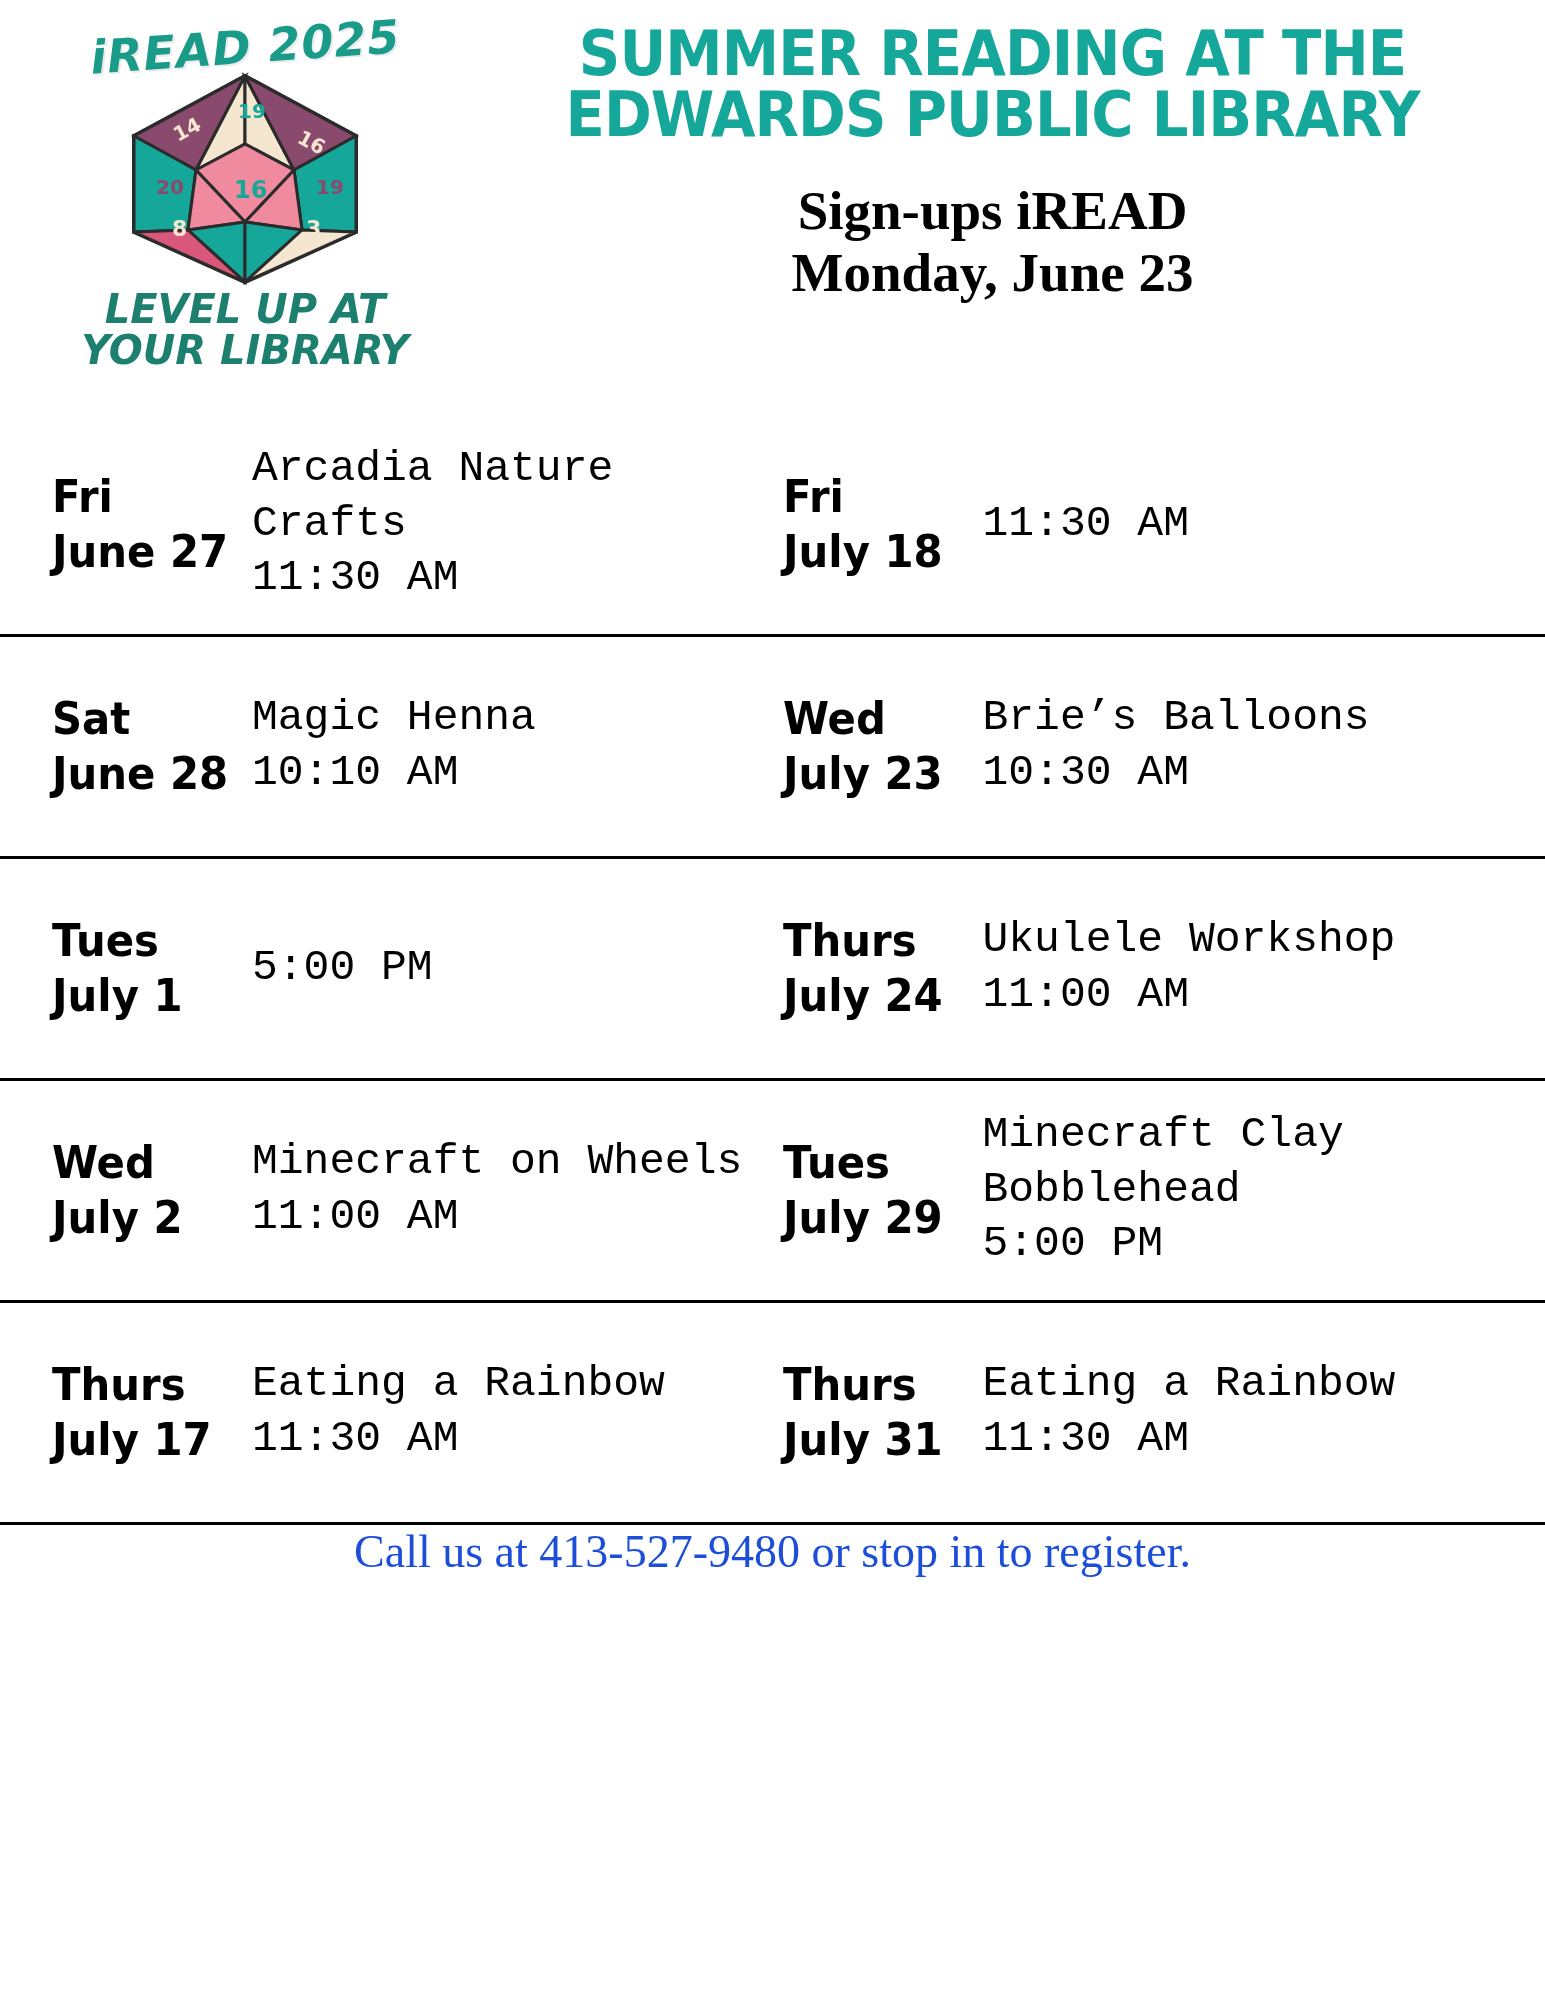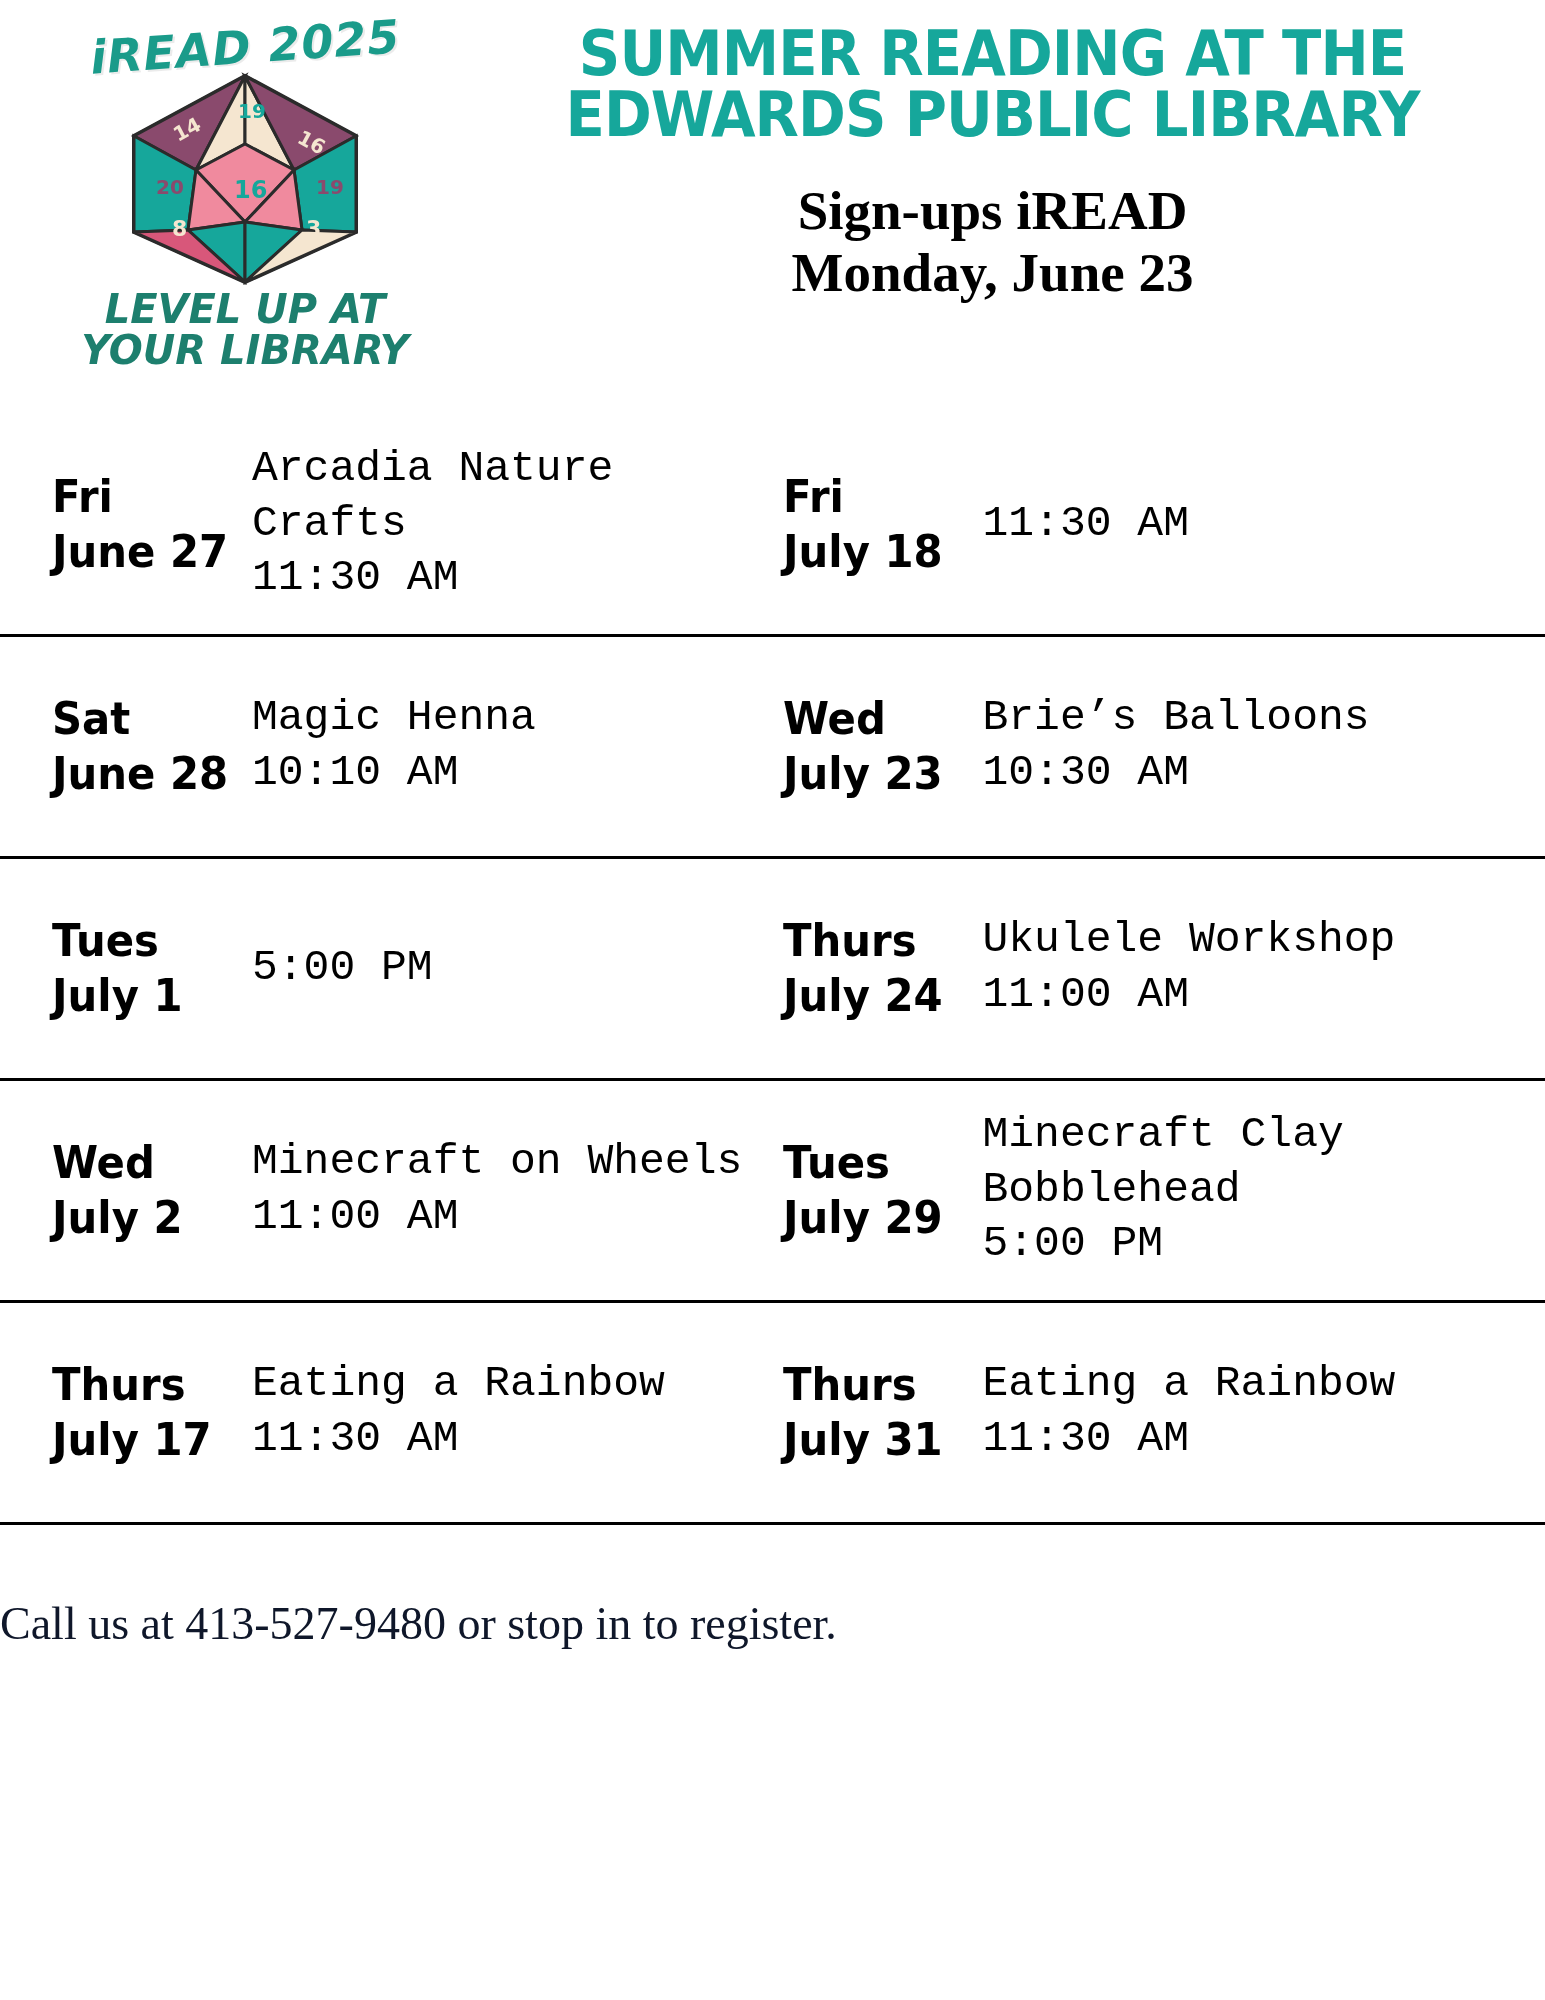--- a/index.html
+++ b/index.html
@@ -143,25 +143,24 @@
     font-size: 43px;
     line-height: 1.27;
     color: #000;
     padding-left: 4px;
   }
   .event .name { display: block; }
   .event .time { display: block; }
 
   
   .footer {
-    margin-top: 72px;
-    text-align: left;
+    text-align: center;
     font-family: "Liberation Serif", serif;
     font-size: 46px;
-    color: #0f172a;
+    color: #1d4ed8;
   }
 </style>
 </head>
 <body>
 
 <div class="poster">
 
   <div class="header">
 
     <div class="logo-block">

